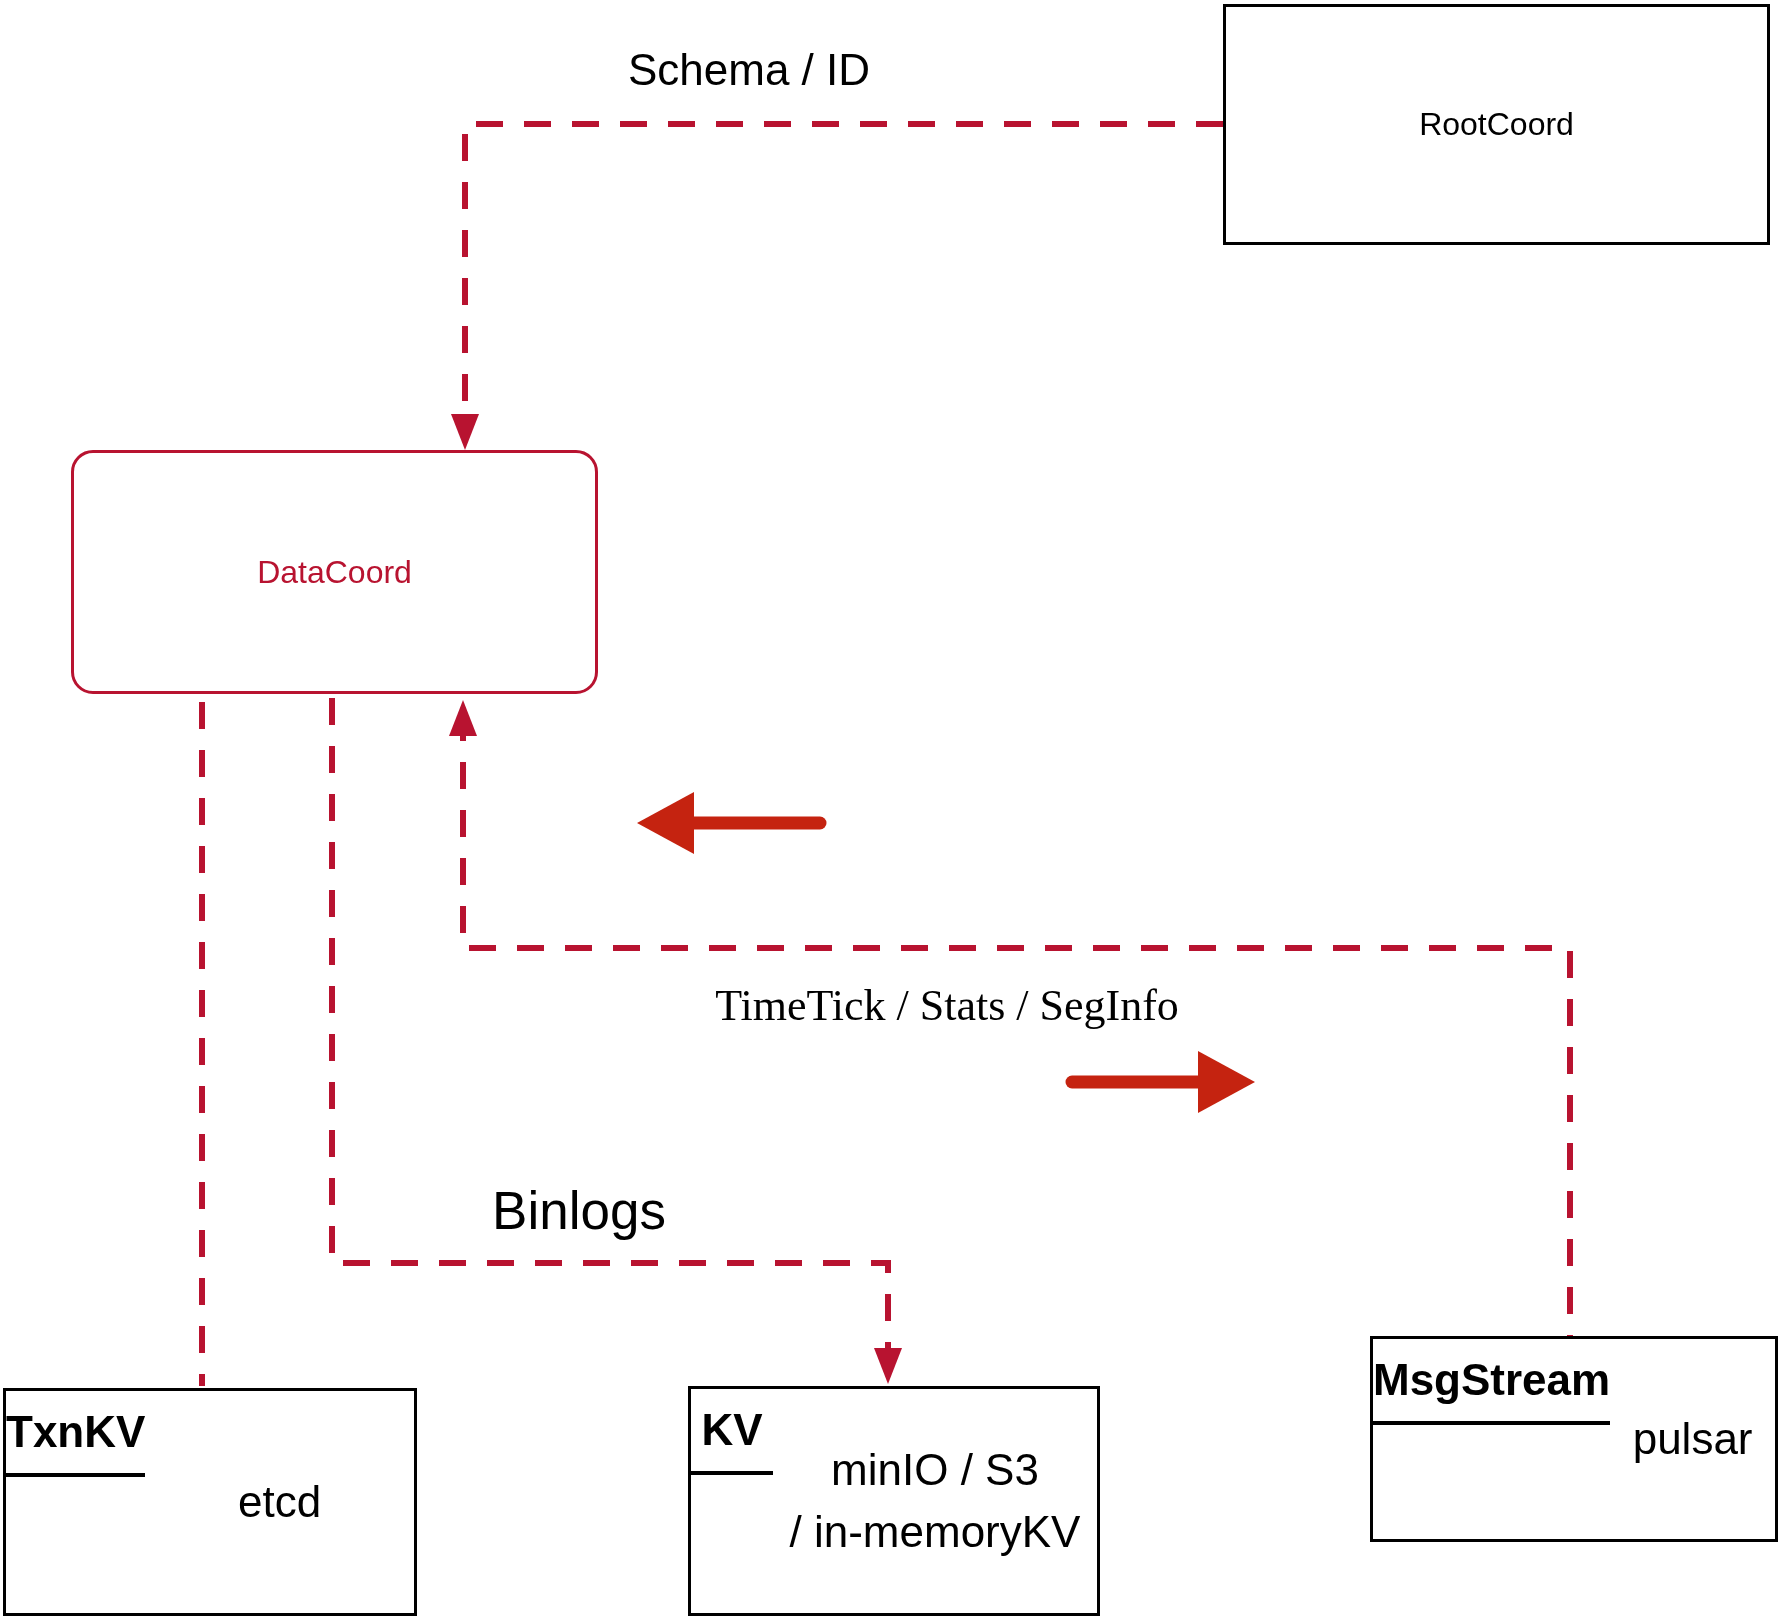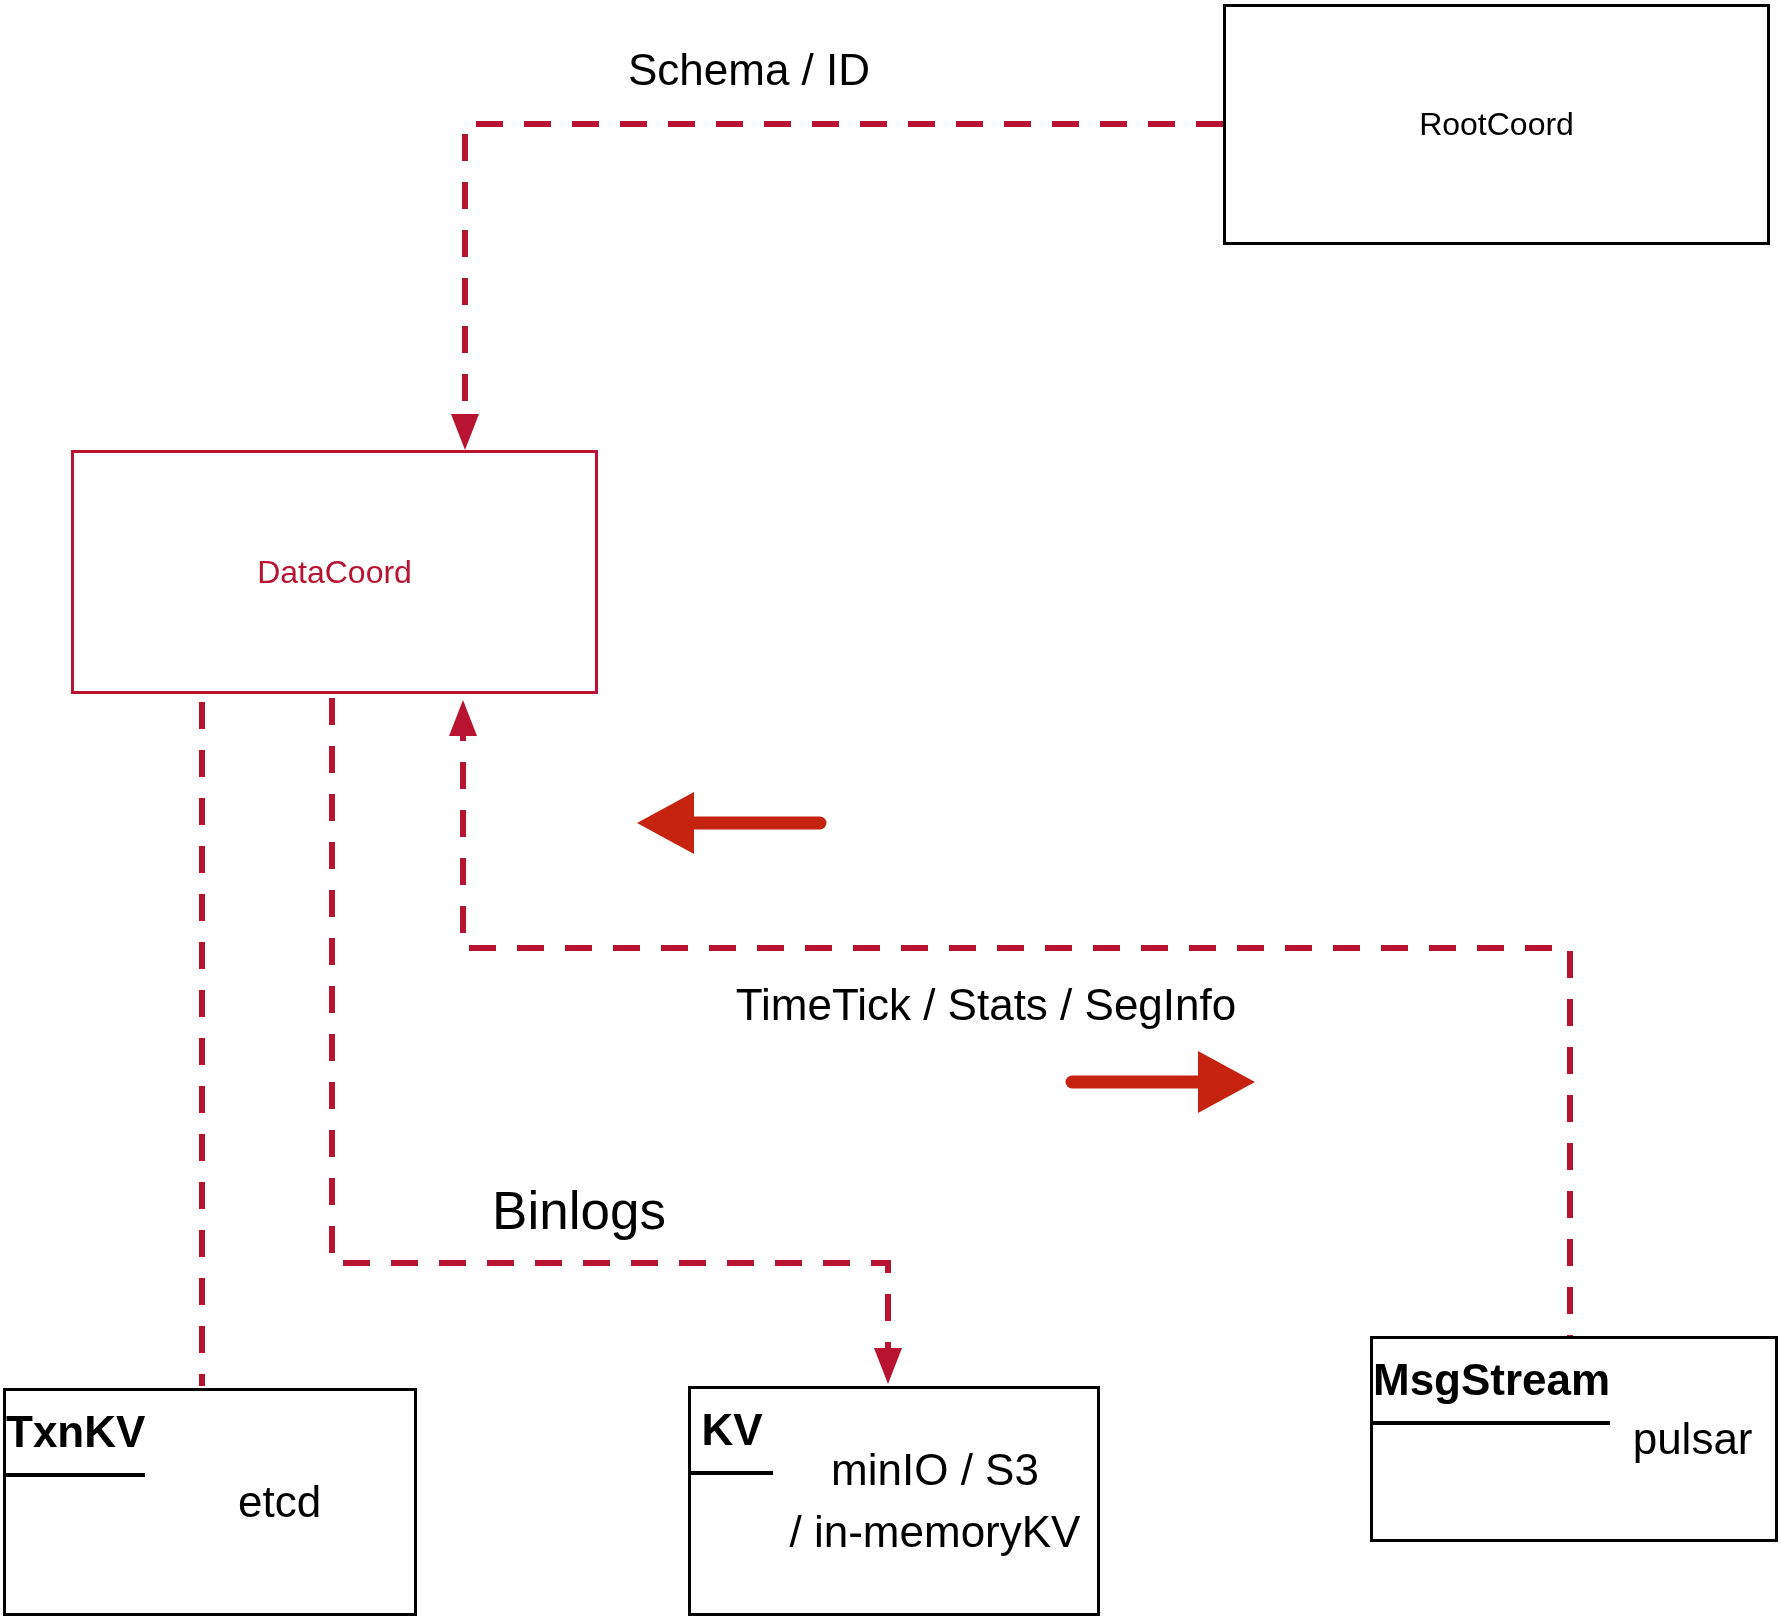--- a/index.html
+++ b/index.html
@@ -96,21 +96,21 @@
     <polygon class="solid-arrow-head" points="637,823 694,792 694,854"></polygon>
 
     <line class="solid-arrow-line" x1="1072" y1="1082" x2="1200" y2="1082"></line>
     <polygon class="solid-arrow-head" points="1255,1082 1198,1051 1198,1113"></polygon>
   </svg>
 
   <div class="node" style="left:1223px;top:4px;width:547px;height:241px;">
     <span>RootCoord</span>
   </div>
 
-  <div class="node red" style="left:71px;top:450px;width:527px;height:244px;">
+  <div class="node red" style="left:71px;top:450px;width:527px;height:244px;border-radius:22px;">
     <span>DataCoord</span>
   </div>
 
   <div class="store" style="left:3px;top:1388px;width:414px;height:228px;">
     <div class="hdr">TxnKV</div>
     <div class="bdy">
       <span>etcd</span>
     </div>
   </div>
 
@@ -125,17 +125,17 @@
   <div class="store" style="left:1370px;top:1336px;width:408px;height:206px;">
     <div class="hdr">MsgStream</div>
     <div class="bdy">
       <span>pulsar</span>
     </div>
   </div>
 
   <div class="edge-label" style="left:749px;top:70px;">Schema / ID</div>
 
 
-  <div class="edge-label" style="left:986px;top:1005px;">TimeTick / Stats / SegInfo</div>
+  <div class="edge-label" style="left:947px;top:1005px;font-family:Liberation Serif, serif;">TimeTick / Stats / SegInfo</div>
 
   <div class="edge-label small" style="left:571px;top:1210px;">Binlogs</div>
 
 </div>
 
 </body></html>

